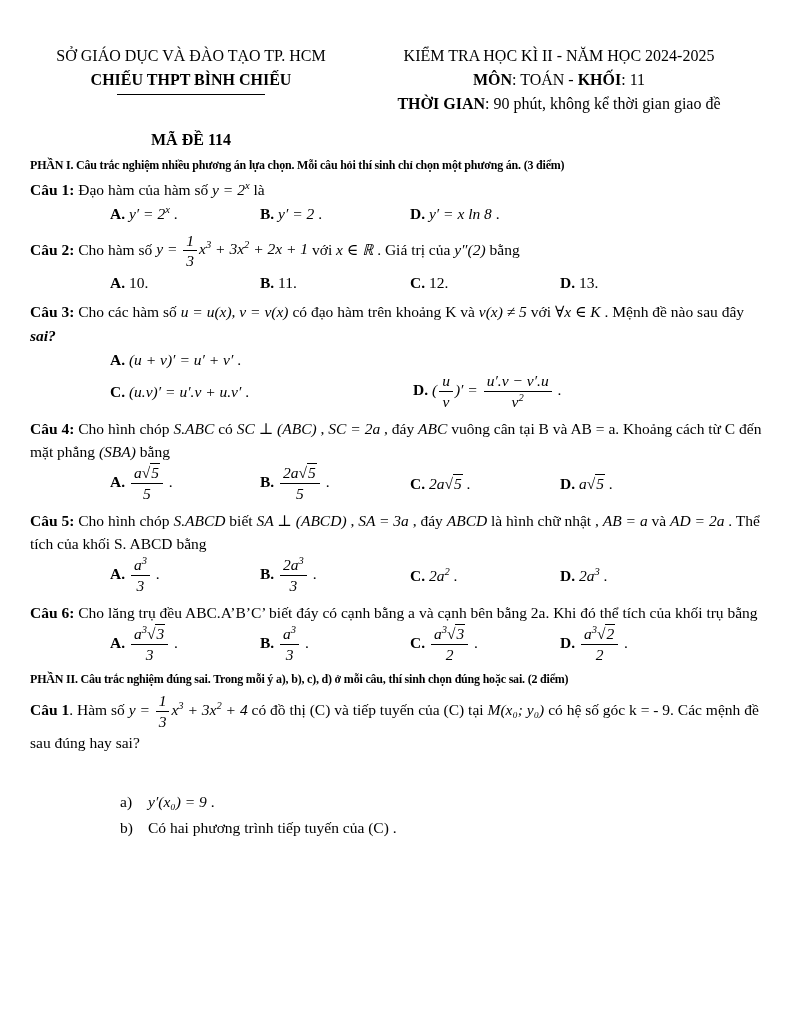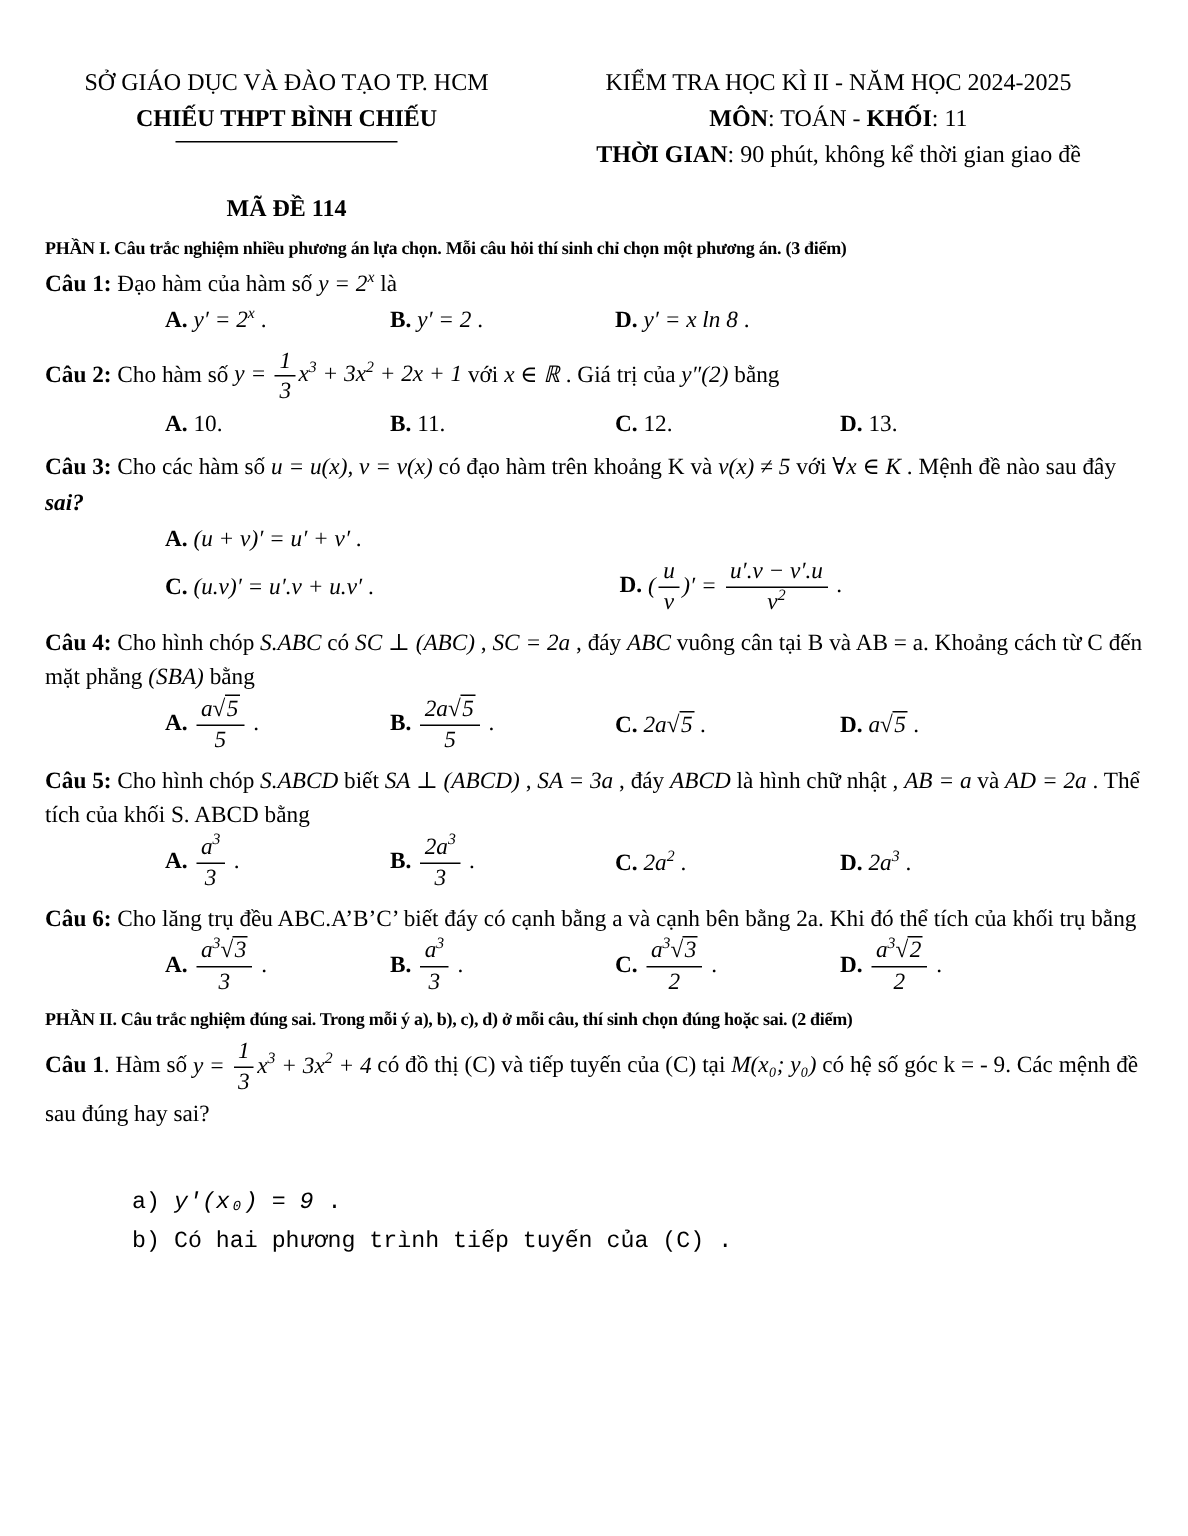--- a/index.html
+++ b/index.html
@@ -43,21 +43,21 @@
   
   .frac { display: inline-flex; flex-direction: column; align-items: center;
           vertical-align: middle; line-height: 1.15; text-align: center; margin: 0 2px; }
   .frac .num { display: block; border-bottom: 1px solid #000; padding: 0 3px 1px; }
   .frac .den { display: block; padding: 1px 3px 0; }
   .sqrt { white-space: nowrap; }
   .sqrt .bar { border-top: 1px solid #000; padding: 0 1px; }
   sup { font-size: 0.68em; line-height: 0; }
 
   
-  .p2-items { margin: 36px 0 0 58px; font-family: Liberation Mono, monospace; }
+  .p2-items { margin: 36px 0 0 90px; }
   .p2-item { margin-bottom: 3px; }
   .p2-item .marker { display: inline-block; width: 28px; }
 </style>
 </head>
 <body>
 
 <div class="page">
 
   <div class="hdr">
     <div class="hdr-left">

